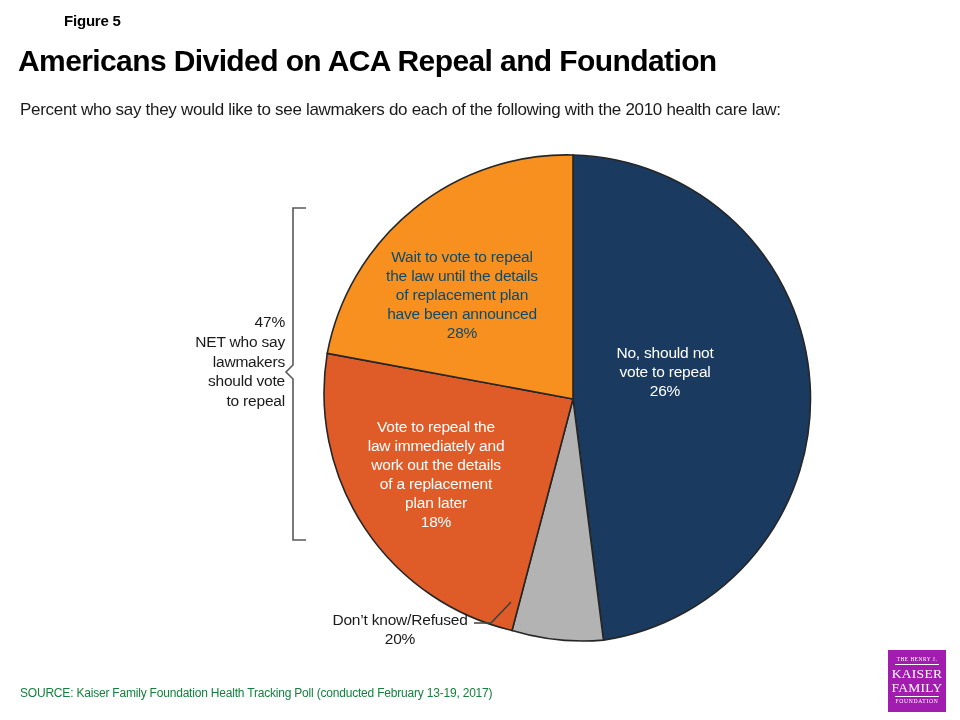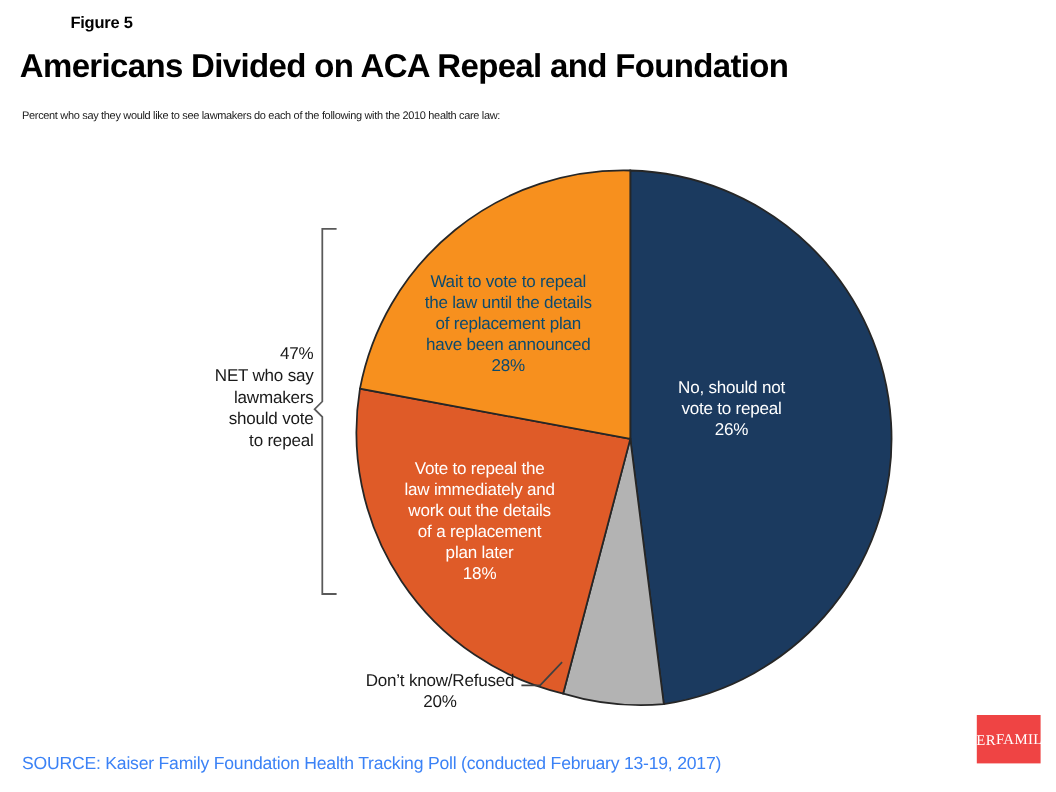--- a/index.html
+++ b/index.html
@@ -35,21 +35,21 @@
     font-weight: bold;
     letter-spacing: -0.6px;
     color: #000;
     white-space: nowrap;
   }
 
   #chart-subtitle {
     position: absolute;
     left: 20px;
     top: 100px;
-    font-size: 10px;
+    font-size: 17px;
     letter-spacing: -0.3px;
     color: #1a1a1a;
     white-space: nowrap;
   }
 
   #pie-area {
     position: absolute;
     left: 0;
     top: 0;
     width: 960px;
@@ -109,38 +109,38 @@
     line-height: 1.28;
     letter-spacing: -0.2px;
     color: #1a1a1a;
     white-space: pre-line;
   }
 
   #source-note {
     position: absolute;
     left: 20px;
     top: 686px;
-    font-size: 16px;
-    letter-spacing: -0.2px;
-    color: #3b82f6;
+    font-size: 12px;
+    letter-spacing: -0.2px;
+    color: #15803d;
     white-space: nowrap;
   }
 
   #kff-logo {
     position: absolute;
     left: 888px;
     top: 650px;
     width: 58px;
-    height: 44px;
-    background: #ef4444;
+    height: 62px;
+    background: #a21caf;
     color: #ffffff;
     text-align: center;
     font-family: "Liberation Serif", serif;
     display: flex;
-    flex-direction: row;
+    flex-direction: column;
     justify-content: center;
     align-items: center;
     line-height: 1;
   }
   #kff-logo .kff-top {
     font-size: 5.2px;
     letter-spacing: 0.6px;
     padding-bottom: 2px;
     border-bottom: 1px solid #ffffff;
     width: 44px;

